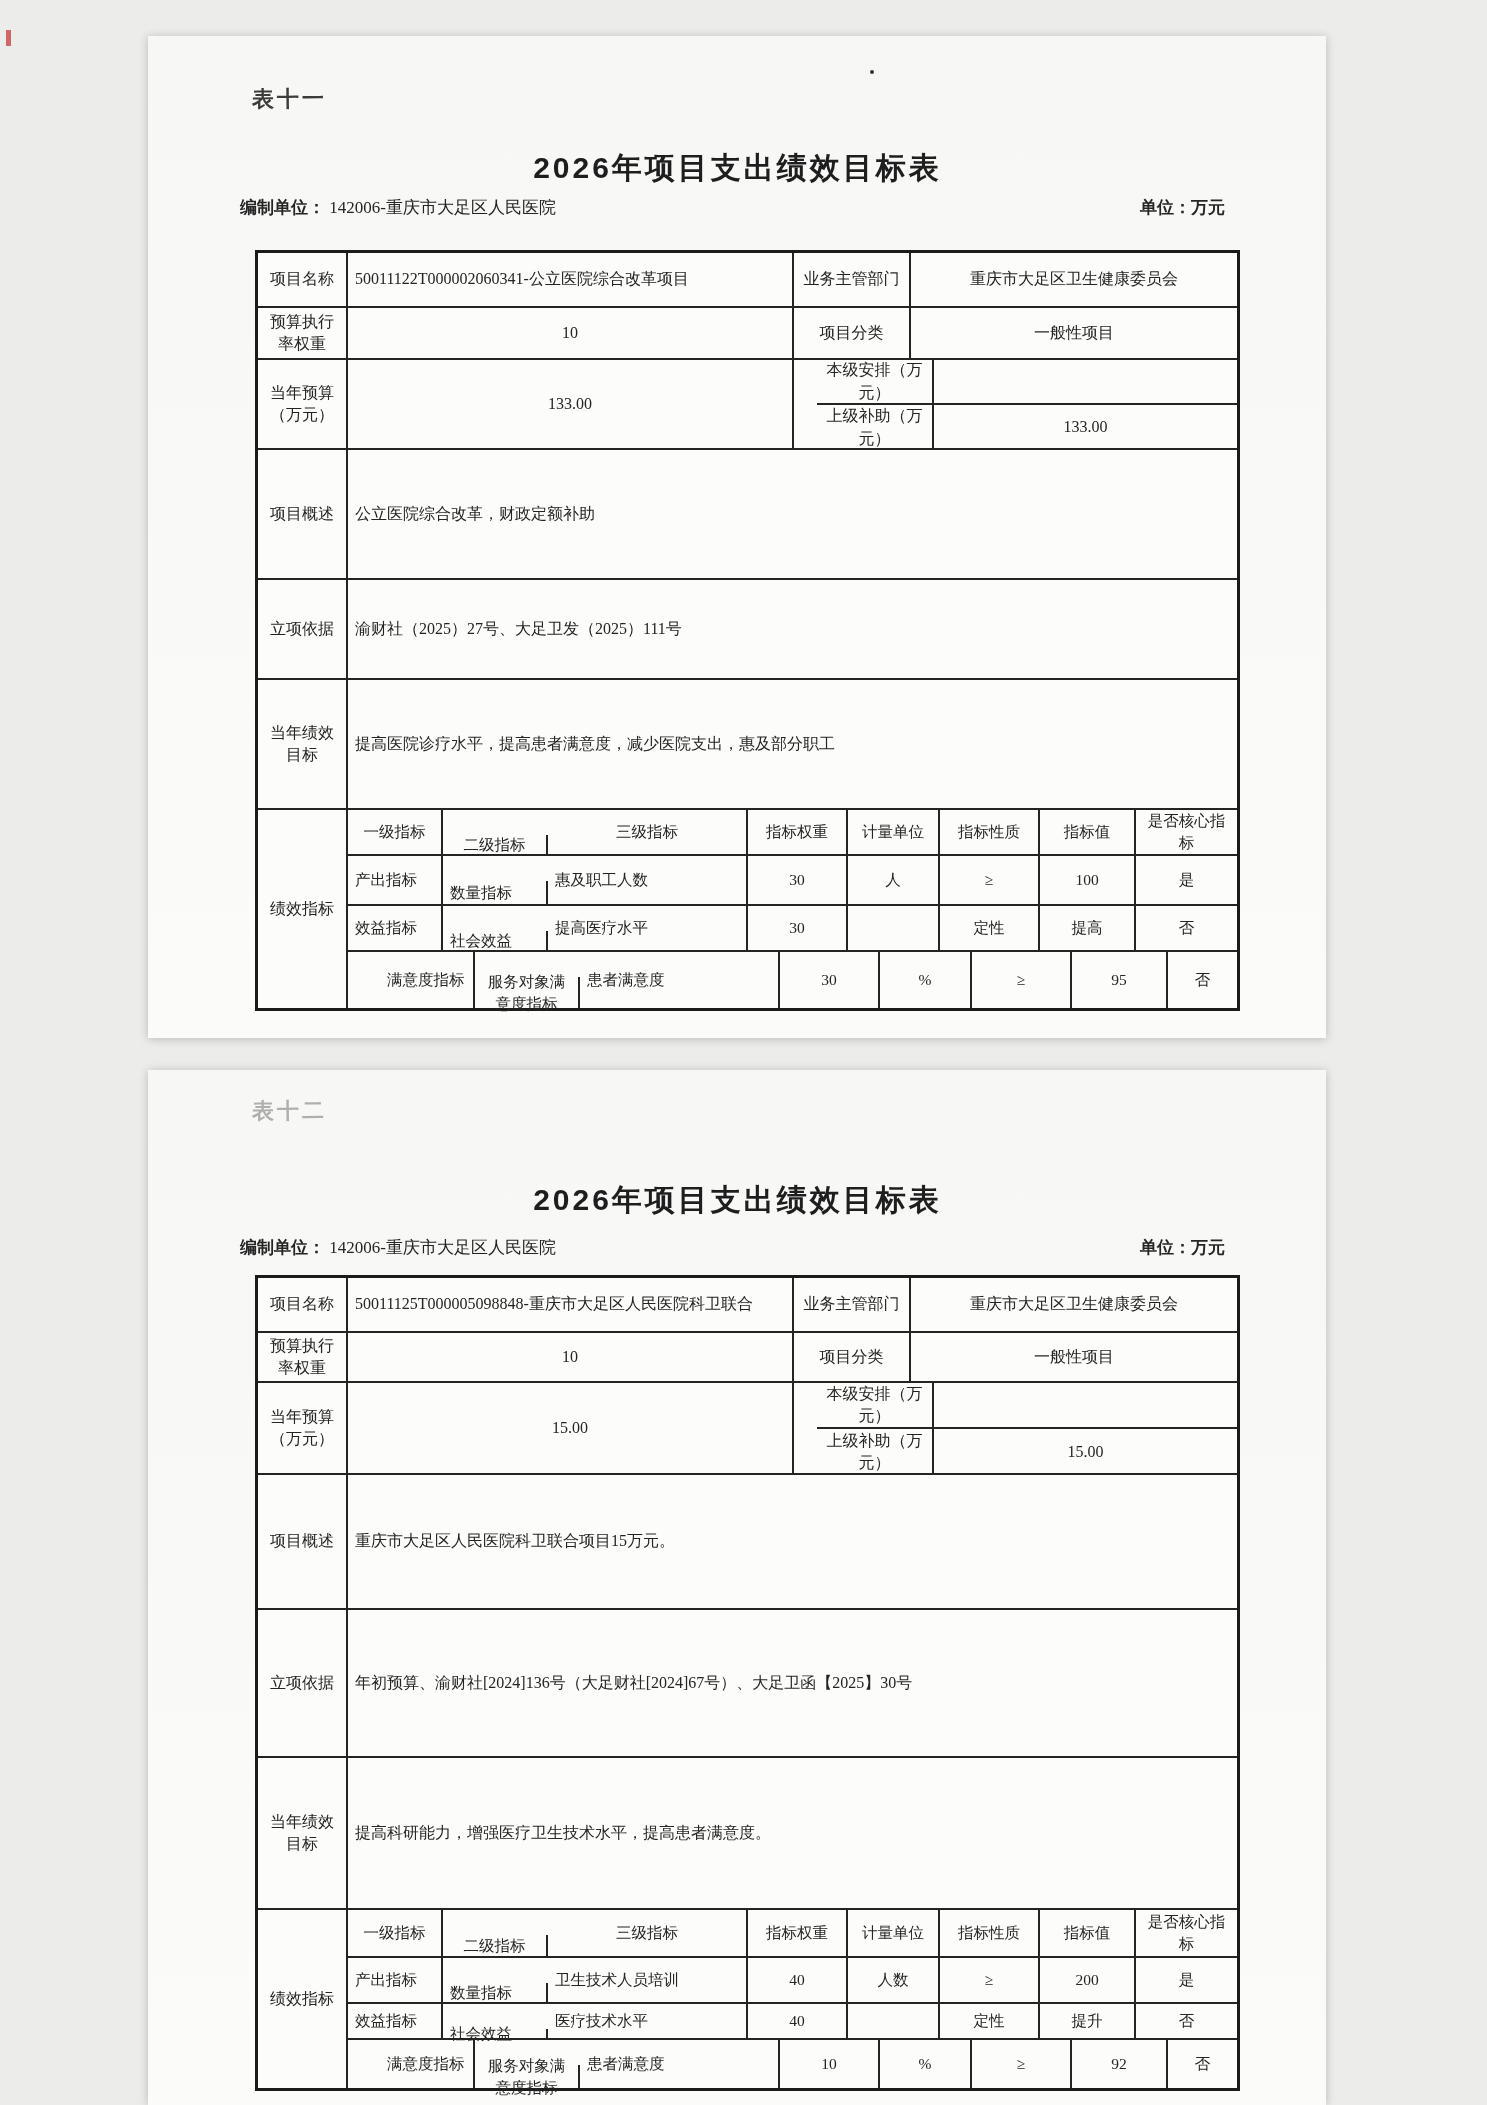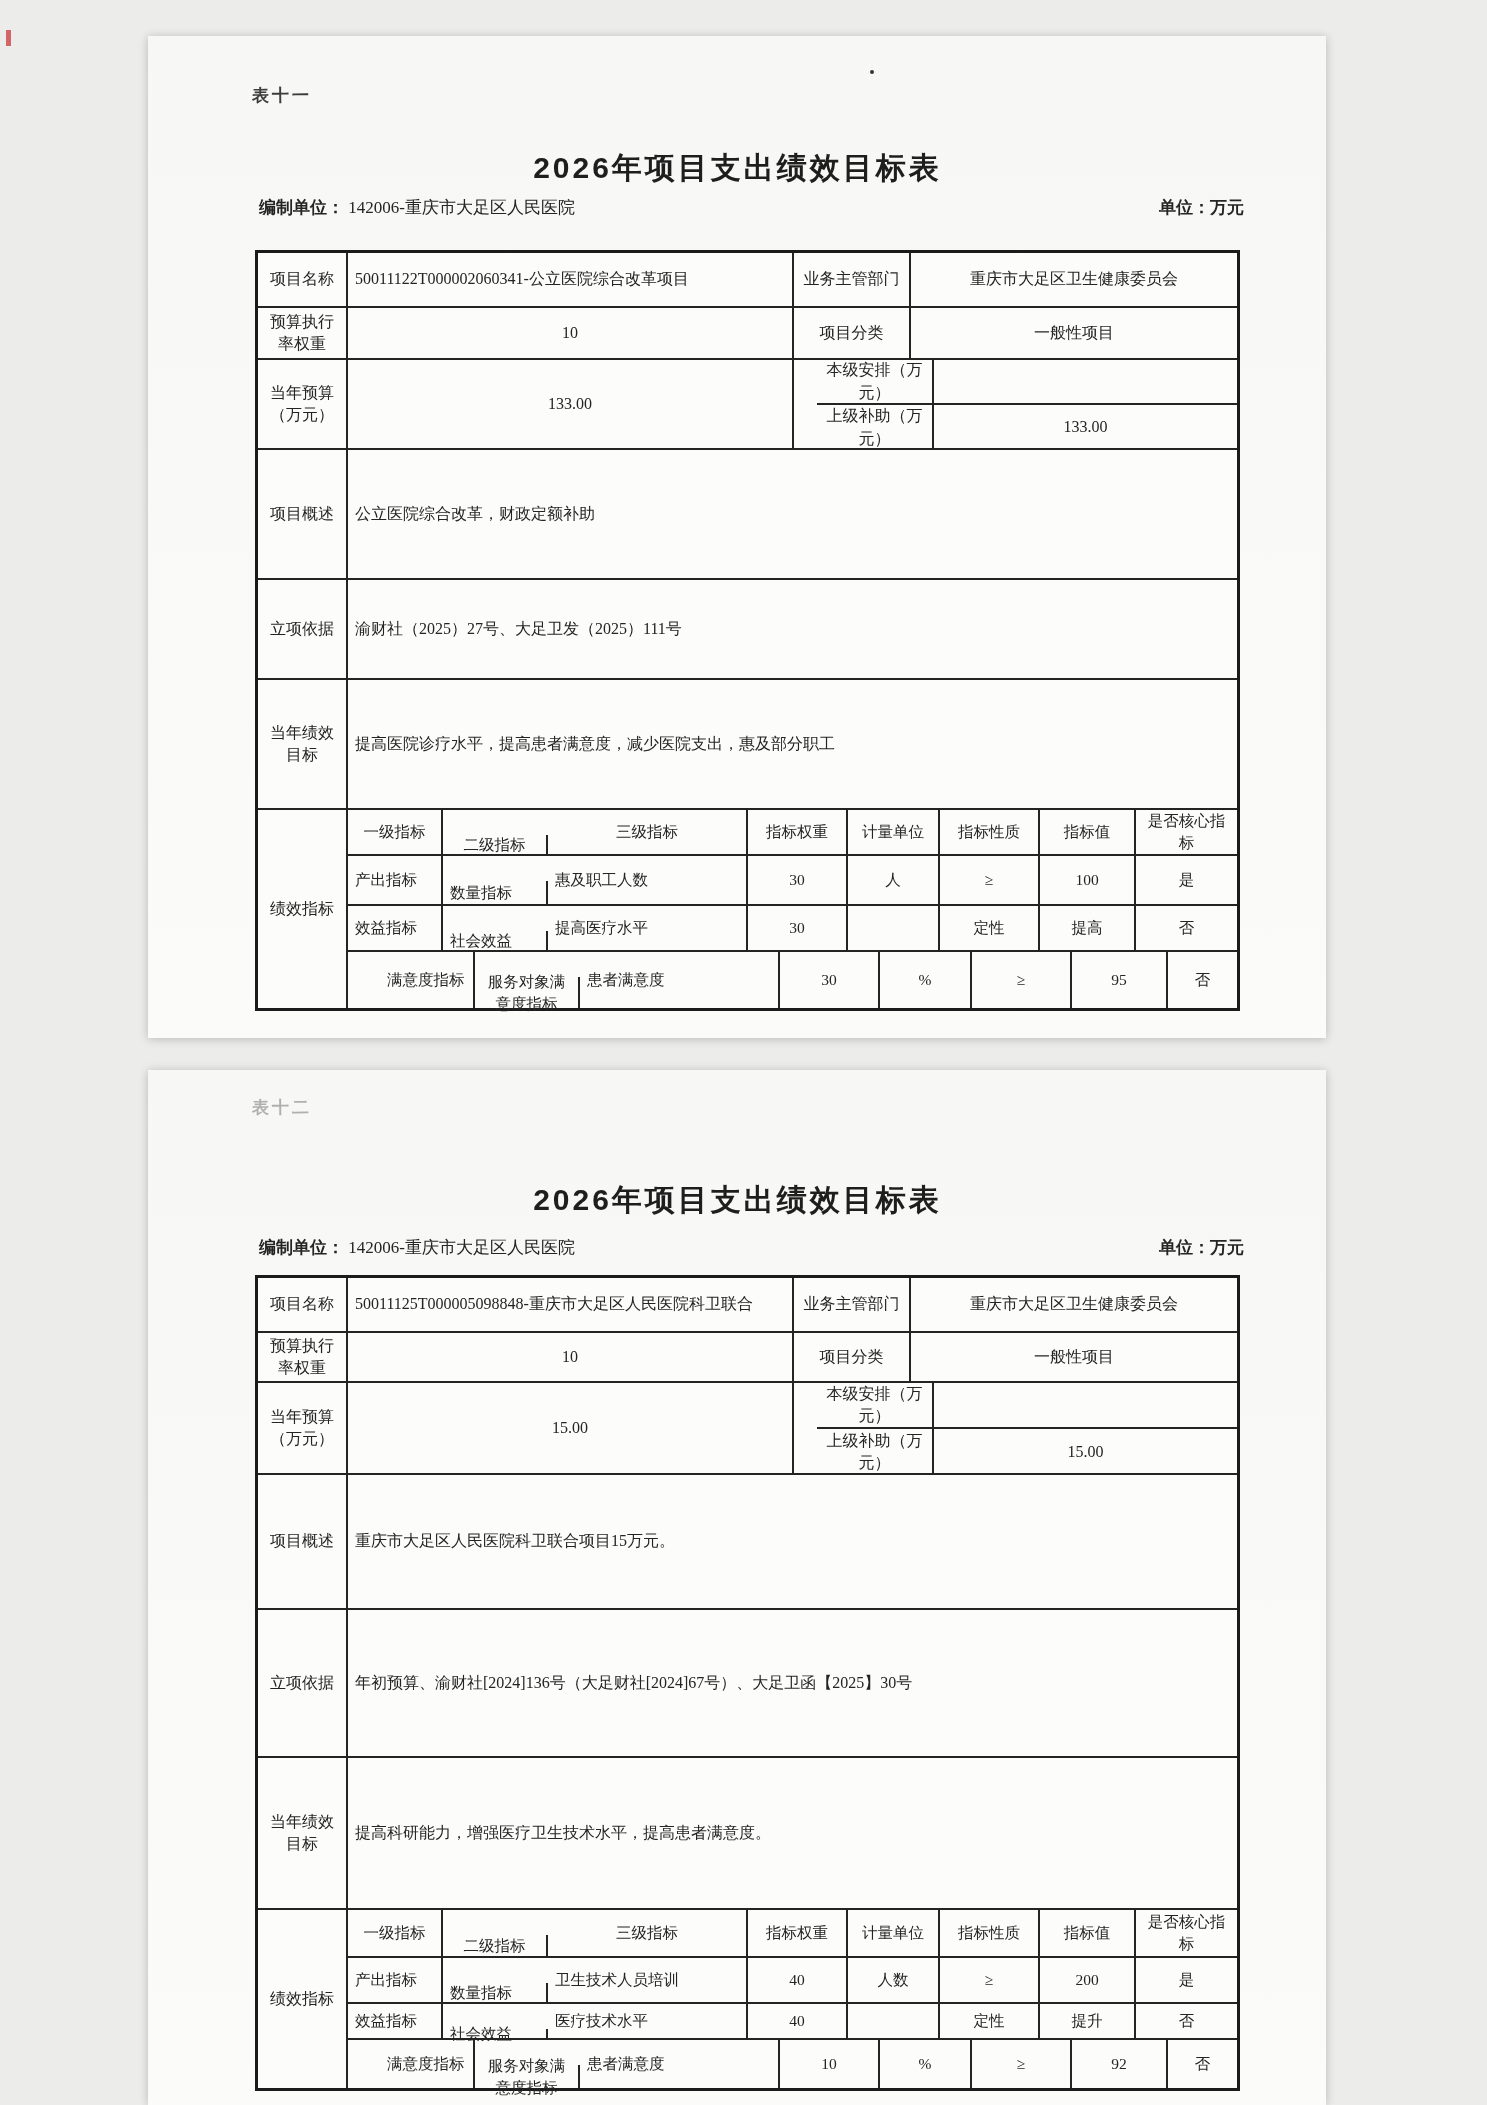--- a/index.html
+++ b/index.html
@@ -2,27 +2,27 @@
 <html><head>
 <meta charset="utf-8">
 <style>
   html,body{margin:0;padding:0;}
   body{background:#dcdcda;font-family:"Liberation Serif","DejaVu Serif",serif;color:#2b2b2b;}
   .canvas{position:relative;width:1487px;height:2105px;background:#ececea;overflow:hidden;}
   .page{position:absolute;left:148px;width:1178px;background:linear-gradient(180deg,#f7f7f5,#fbfbf9);
         box-shadow:0 1px 9px rgba(0,0,0,.22);}
   .p1{top:36px;height:1002px;}
   .p2{top:1070px;height:1035px;}
-  .sheet{position:absolute;left:104px;top:48px;font-size:17px;font-weight:bold;color:#3c3c3c;
+  .sheet{position:absolute;left:104px;top:48px;font-size:22px;font-weight:bold;color:#3c3c3c;
          letter-spacing:3px;transform:rotate(-.6deg);}
   .p2 .sheet{top:26px;opacity:.38;}
   .title{position:absolute;left:97px;width:985px;top:112px;text-align:center;font-weight:bold;
          font-size:30px;letter-spacing:3px;font-family:"Liberation Sans","DejaVu Sans",sans-serif;color:#1e1e1e;}
   .p2 .title{top:110px;}
-  .meta{position:absolute;left:111px;width:985px;top:160px;display:flex;justify-content:space-between;
+  .meta{position:absolute;left:92px;width:985px;top:160px;display:flex;justify-content:space-between;
         font-size:17px;color:#252525;}
   .p2 .meta{top:166px;}
   .meta b{font-weight:bold;}
   .tbl{position:absolute;left:107px;top:214px;width:985px;border:3px solid #1b1b1b;background:#fcfcfa;
        box-sizing:border-box;}
   .p2 .tbl{top:205px;}
   .row{display:flex;box-sizing:border-box;border-bottom:2px solid #242424;}
   .row.last{border-bottom:none;}
   .cell{box-sizing:border-box;border-right:2px solid #242424;display:flex;align-items:center;
         justify-content:center;text-align:center;padding:2px 7px;font-size:16px;line-height:1.4;color:#242424;}

